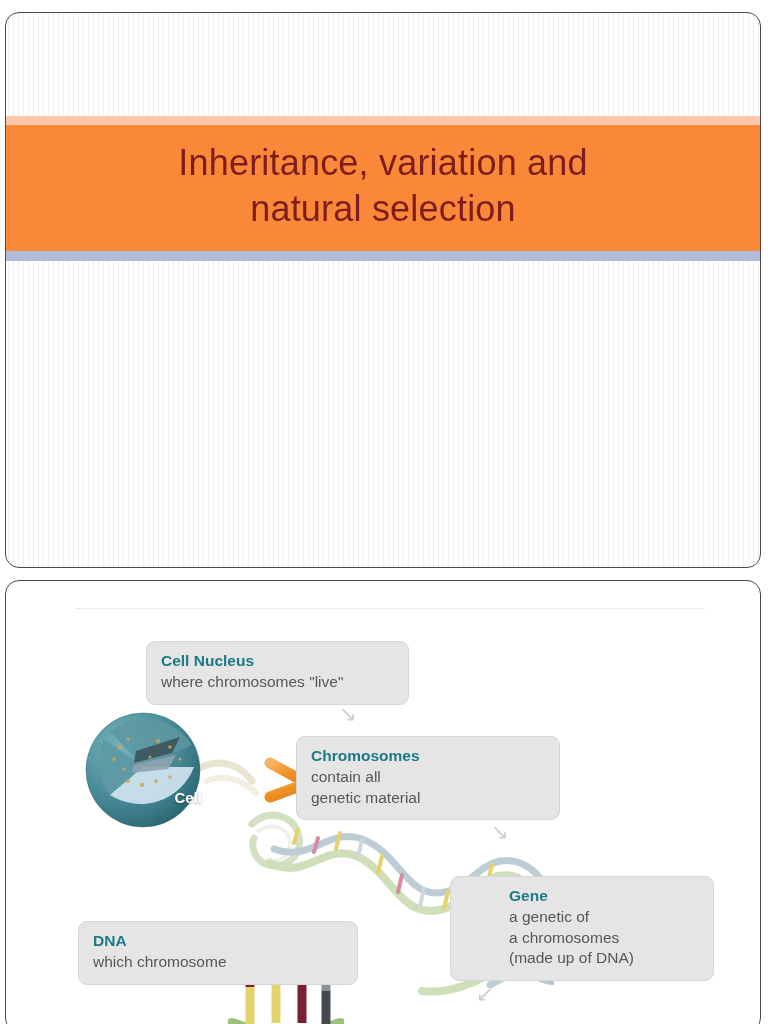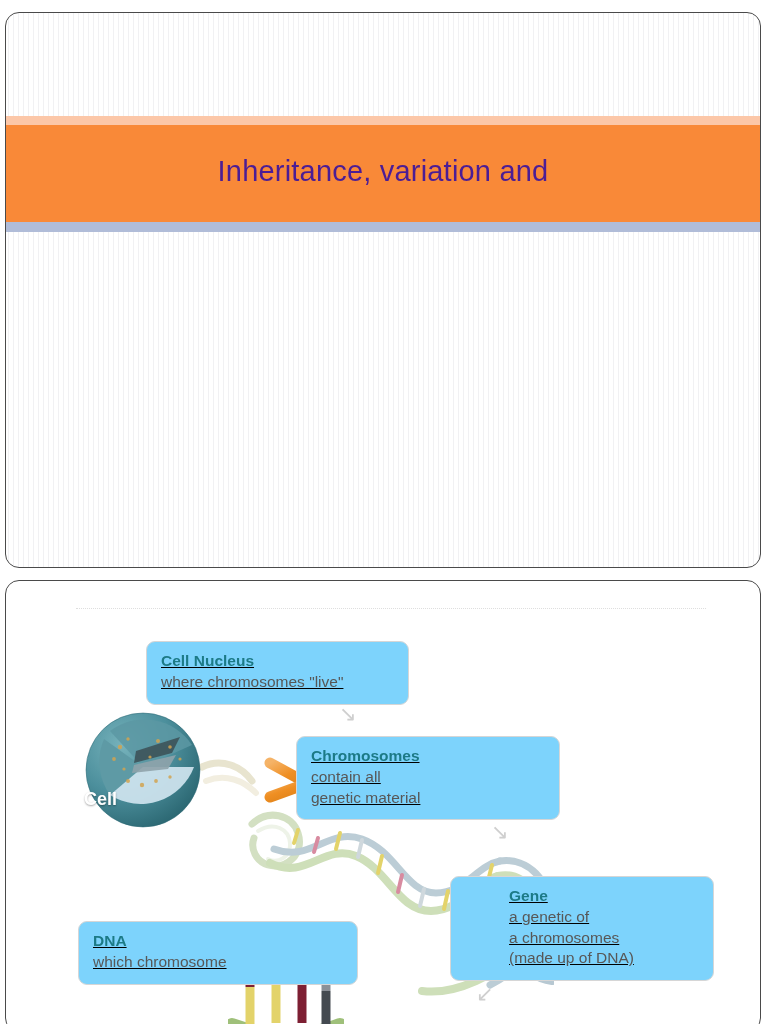--- a/index.html
+++ b/index.html
@@ -57,26 +57,26 @@
   .band-orange {
     background: #f98938;
     padding: 12px 0 16px 0;
     text-align: center;
   }
   .band-blue {
     height: 10px;
     background: #b0bcd8;
   }
   .slide-title {
-    color: #4c1d95;
-    font-size: 29px;
+    color: #7f1d1d;
+    font-size: 36px;
     line-height: 1.28;
     font-weight: 400;
     letter-spacing: 0.2px;
-    margin: 16px auto;
+    margin: 3px auto;
     max-width: 640px;
   }
 
   
   .slide2 {
     position: absolute;
     left: 5px;
     top: 580px;
     width: 756px;
     height: 452px;
@@ -101,25 +101,24 @@
     left: 0;
     top: 0;
     width: 756px;
     height: 452px;
   }
 
   
   .callout {
     position: absolute;
     box-sizing: border-box;
-    background: #7dd3fc;
+    background: #e5e5e5;
     border: 1px solid #d6d6d6;
     border-radius: 9px;
     padding: 9px 14px 11px 14px;
-    text-decoration: underline;
   }
   .callout .c-title {
     color: #1c7a86;
     font-weight: bold;
     font-size: 15.5px;
     line-height: 1.3;
     margin-bottom: 1px;
   }
   .callout .c-line {
     color: #575757;
@@ -167,38 +166,39 @@
     left: 78px;
     top: 130px;
     width: 118px;
     height: 118px;
   }
   .label-cell {
     position: absolute;
     left: 0;
     top: 78px;
     width: 118px;
-    text-align: left;
+    text-align: right;
     color: #ffffff;
     font-weight: bold;
-    font-size: 18px;
+    font-size: 15px;
     text-shadow: 0 1px 2px rgba(0,0,0,.35);
   }
 </style>
 </head>
 <body>
 
 <div class="page">
 
   <div class="slide1">
     <div class="title-band-wrap">
       <div class="band-peach"></div>
       <div class="band-orange">
         <div class="slide-title">
           <div>Inheritance, variation and</div>
+          <div>natural selection</div>
         </div>
       </div>
       <div class="band-blue"></div>
     </div>
   </div>
 
   <div class="slide2">
 
     <div class="dotted-rule"></div>
 

